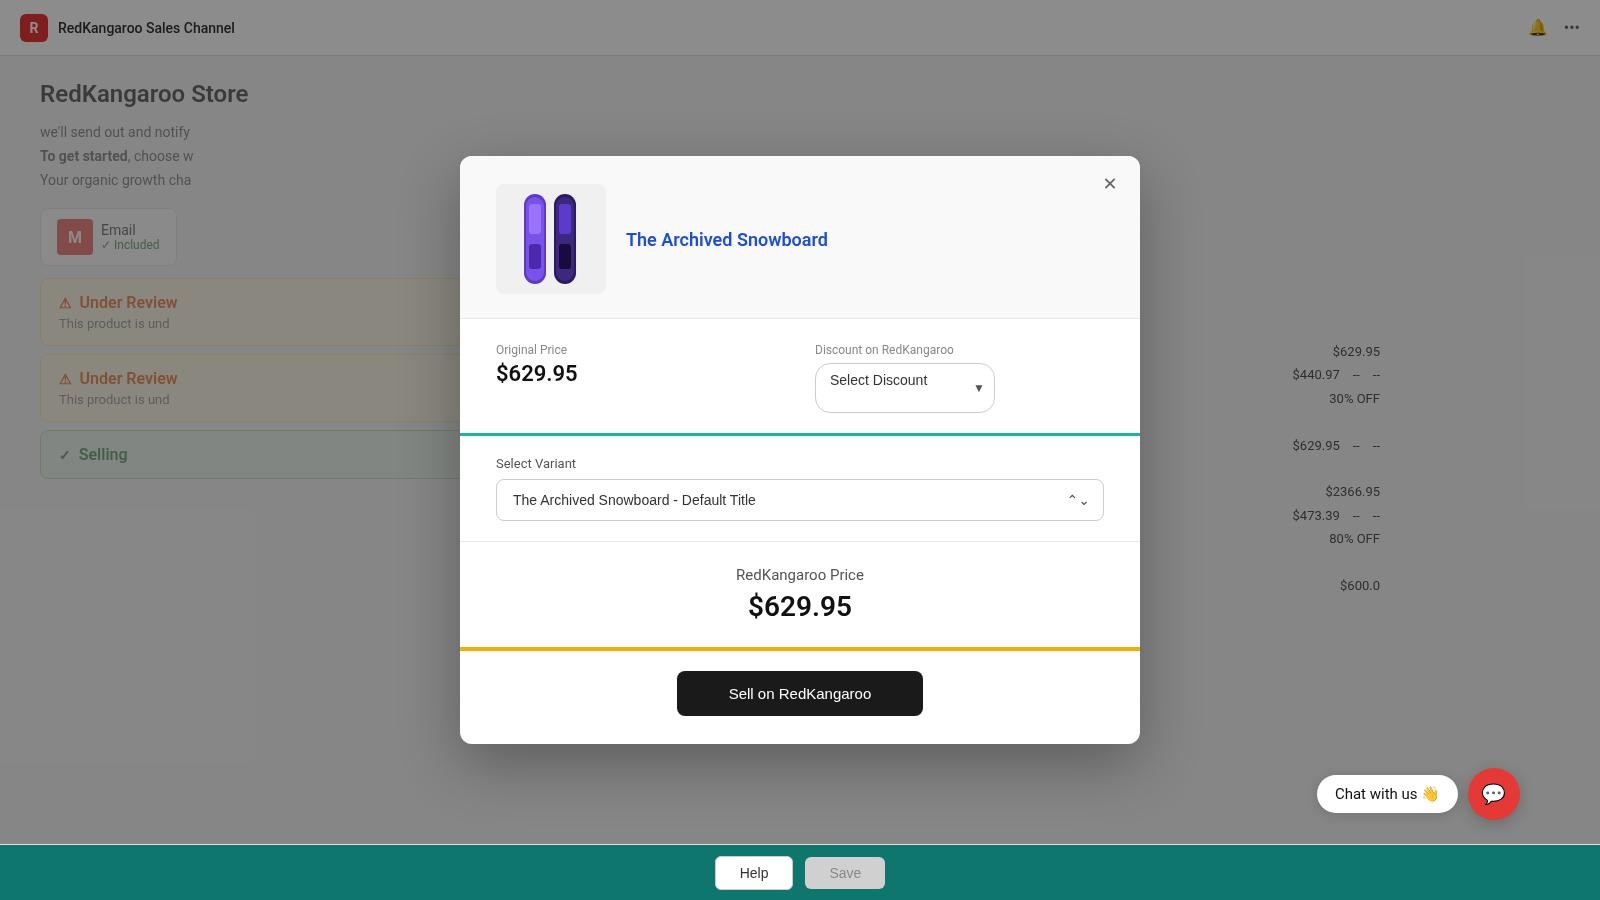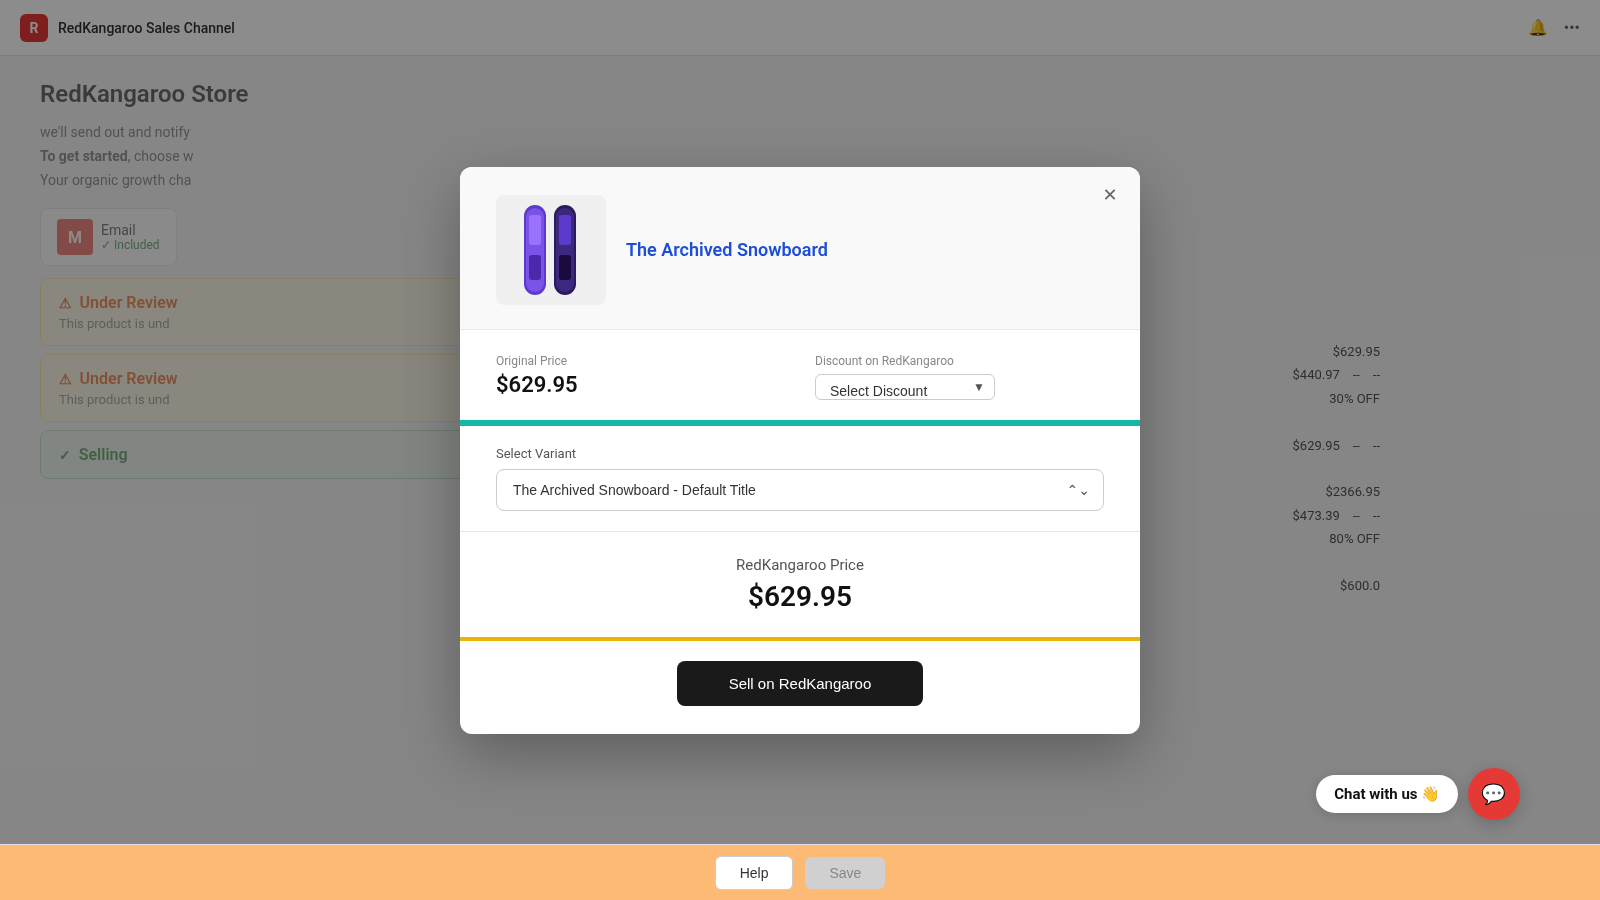--- a/index.html
+++ b/index.html
@@ -217,21 +217,21 @@
       font-weight: 600;
       color: #1d4ed8;
     }
 
     
     .modal-price-section {
       display: flex;
       align-items: flex-start;
       gap: 0;
       padding: 24px 36px 20px;
-      border-bottom: 6px solid #14b8a6;
+      border-bottom: 3px solid #14b8a6;
     }
 
     .price-col {
       flex: 1;
     }
 
     .price-label {
       font-size: 12px;
       color: #888;
       margin-bottom: 4px;
@@ -257,22 +257,22 @@
 
     .discount-select-wrapper {
       position: relative;
       display: inline-block;
     }
 
     .discount-select {
       appearance: none;
       background: #fff;
       border: 1px solid #ccc;
-      border-radius: 6px;
-      padding: 8px 36px 0 14px;
+      border-radius: 15px;
+      padding: 8px 36px 24px 14px;
       font-size: 14px;
       color: #333;
       cursor: pointer;
       min-width: 180px;
     }
 
     .select-arrow {
       position: absolute;
       right: 10px;
       top: 50%;
@@ -365,21 +365,21 @@
       display: flex;
       align-items: center;
       gap: 10px;
     }
 
     .chat-label {
       background: #fff;
       border-radius: 20px;
       padding: 10px 18px;
       font-size: 15px;
-      font-weight: 700;
+      font-weight: 400;
       color: #111;
       box-shadow: 0 2px 12px rgba(0,0,0,0.15);
     }
 
     .chat-btn {
       width: 52px;
       height: 52px;
       background: #e53935;
       border-radius: 50%;
       display: flex;
@@ -391,21 +391,21 @@
       font-size: 20px;
     }
 
     
     .footer-bar {
       position: absolute;
       bottom: 0;
       left: 0;
       right: 0;
       height: 56px;
-      background: #fdba74;
+      background: #0f766e;
       border-top: 1px solid #e0e0e0;
       display: flex;
       align-items: center;
       justify-content: center;
       gap: 12px;
     }
 
     .footer-btn {
       padding: 8px 24px;
       border-radius: 6px;

